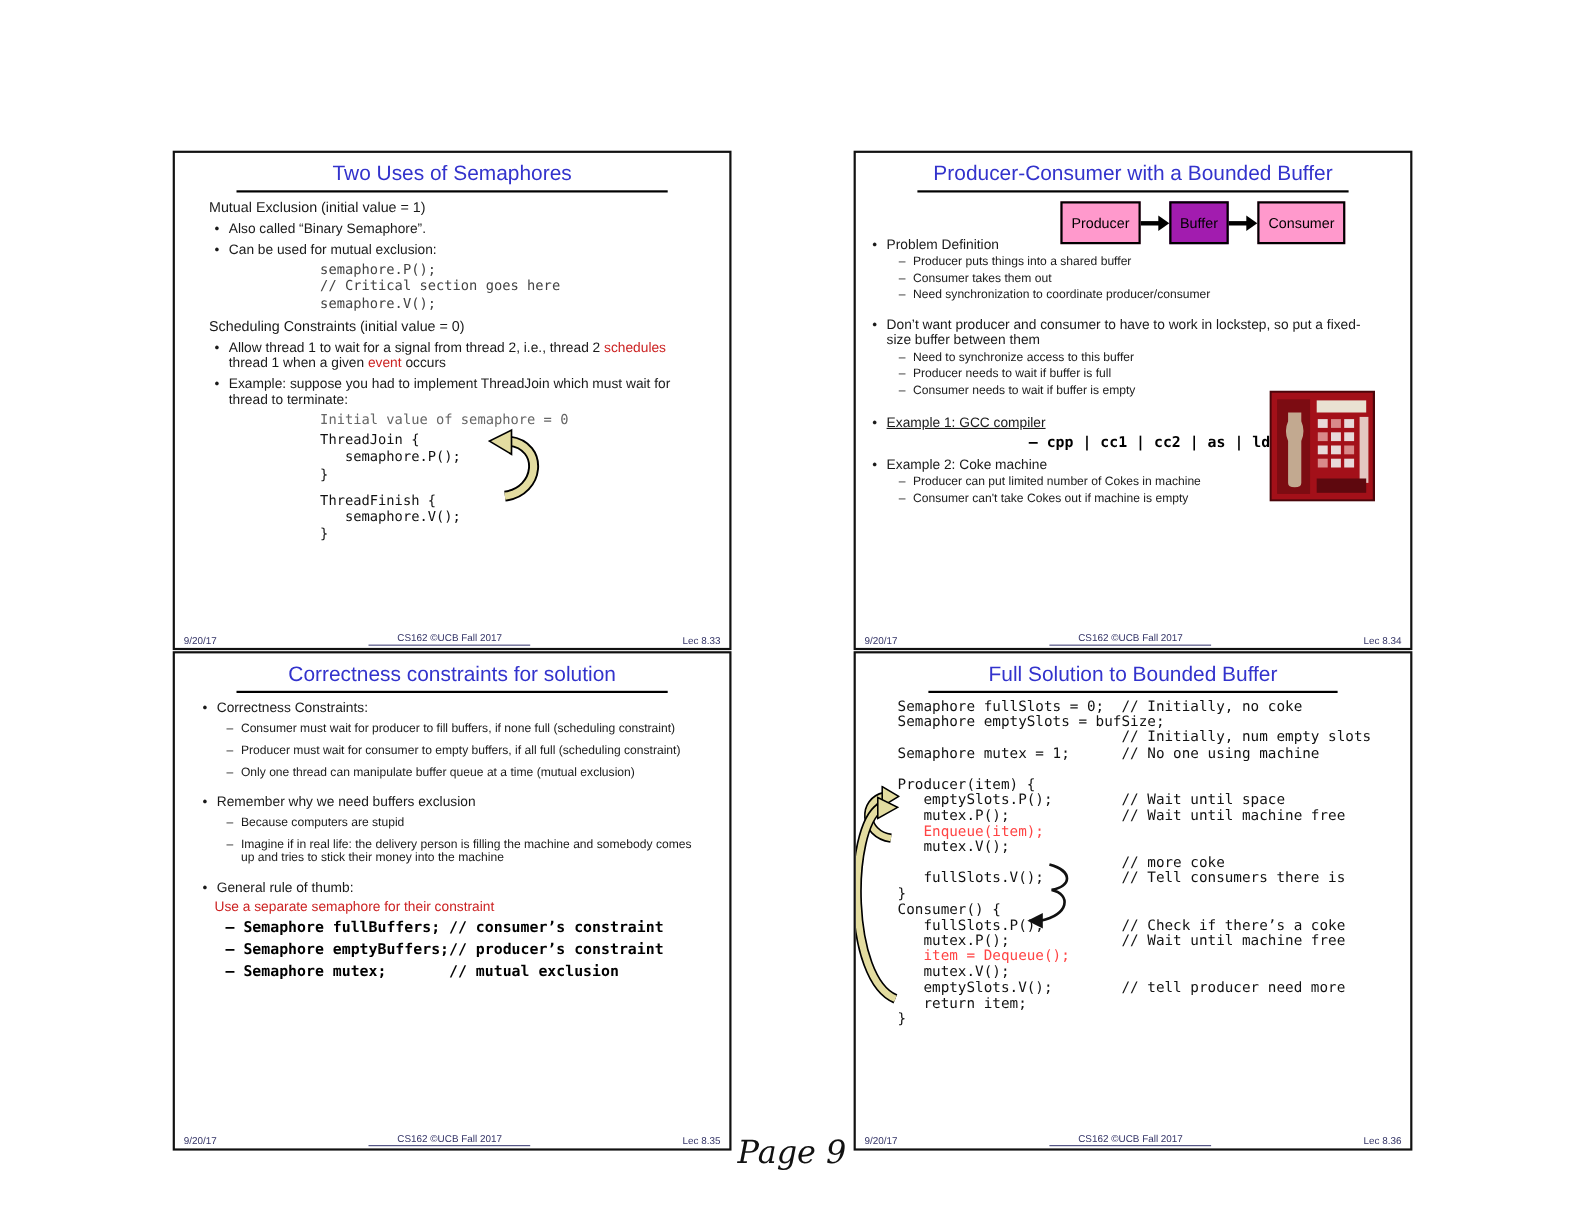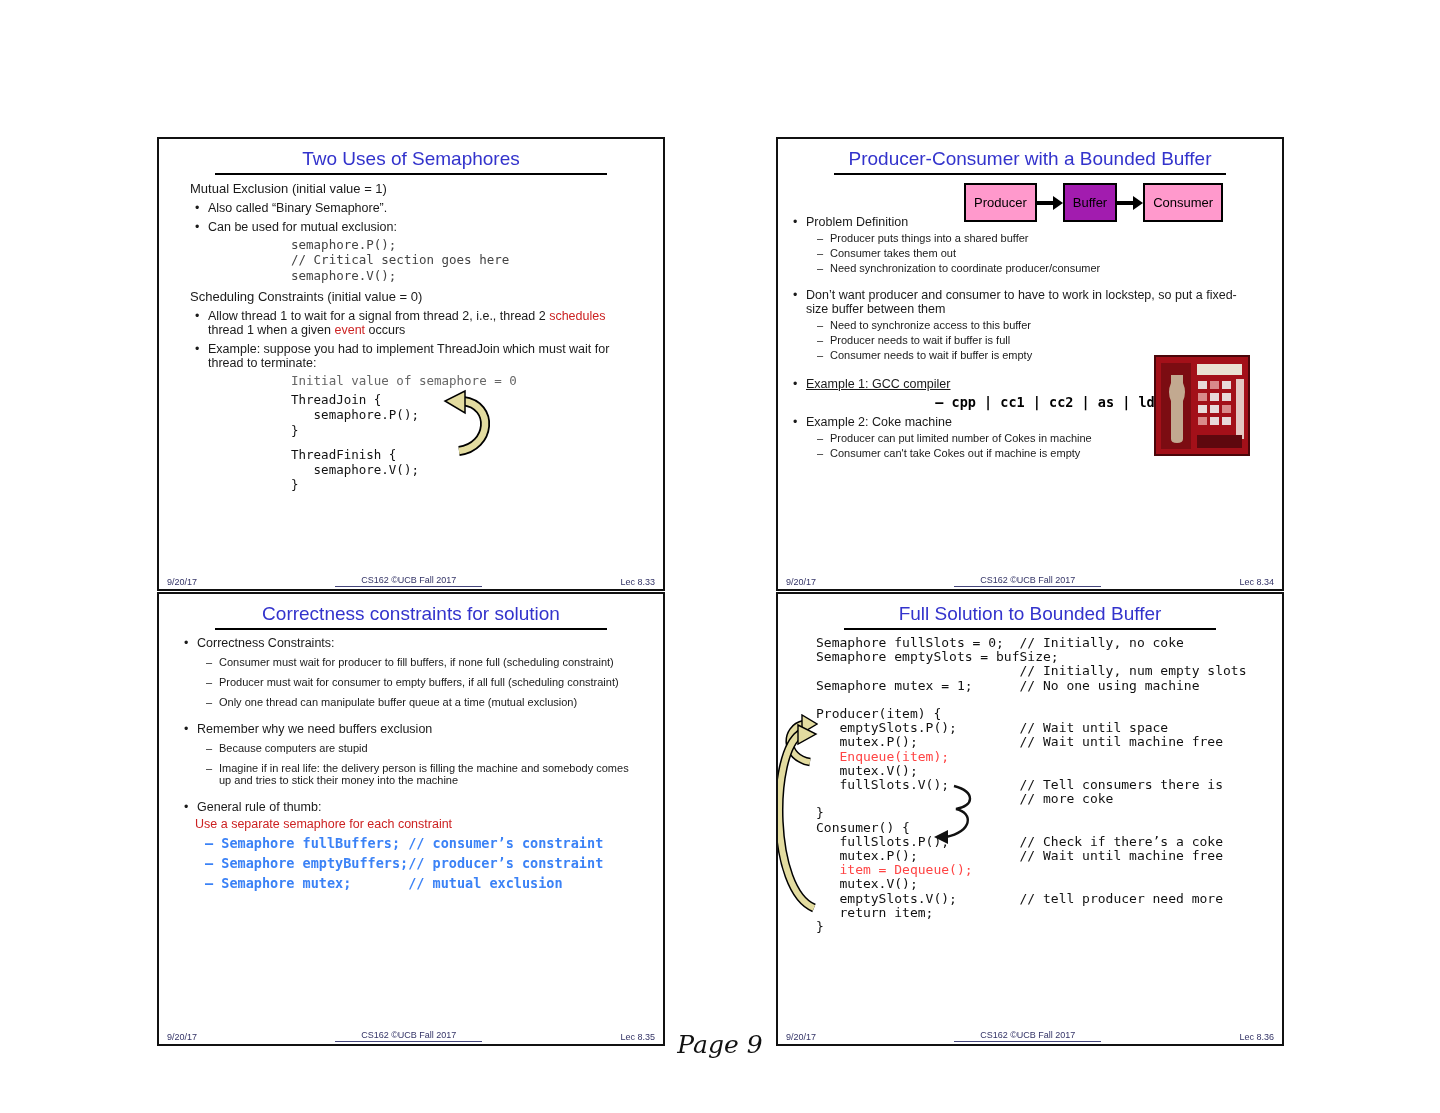--- a/index.html
+++ b/index.html
@@ -53,21 +53,21 @@
   .pbox.blue { background:#a21caf; }
   .flow-arrow { position:relative; width:26px; height:14px; }
   .flow-arrow .shaft { position:absolute; left:0; top:5px; width:17px; height:4px; background:#000; }
   .flow-arrow .head {
     position:absolute; right:0; top:0; width:0; height:0;
     border-left:10px solid #000; border-top:7px solid transparent; border-bottom:7px solid transparent;
   }
   .coke { position:absolute; right:32px; top:216px; }
 
   .s2-code { font-weight:bold; font-size:13.5px; margin:2px 0 2px 30px; color:#000;text-align:center; }
-  .s3-code { font-weight:bold; font-size:13.5px; margin:4px 0 4px 36px; color:#3b82f6; }
+  .s3-code { font-weight:bold; font-size:13.5px; margin:4px 0 4px 36px; color:#000000; }
   .s3-rule { font-size:12.5px; margin:2px 0 4px 26px; }
 
   
   .s4-code { margin:4px 0 0 28px; }
   .cl {
     font-family:"DejaVu Sans Mono", monospace; white-space:pre;
     font-size:13px; line-height:14.2px; min-height:14.2px; color:#111;
   }
   .cl.redline { color:#ff4444; }
 
@@ -75,21 +75,21 @@
     position:absolute; left:8px; right:8px; bottom:2px;
     display:flex; justify-content:space-between; align-items:flex-end;
     font-size:9px; color:#333366;
   }
   .f-center { border-bottom:1px solid #44457a; padding:0 26px 1px 26px; }
 
   .arrow-svg { position:absolute; }
 
   .page-label {
     position:absolute; left:0; right:0; top:1030px; text-align:center;
-    font-family:"DejaVu Serif", serif; font-style:italic; font-size:25px; color:#111;
+    font-family:"DejaVu Serif", serif; font-style:italic; font-size:29px; color:#111;
   }
 </style>
 </head>
 <body>
 
 <div>
 
   <div class="slide" id="slide1">
     <div class="slide-title">Two Uses of Semaphores</div>
     <div class="title-rule"></div>
@@ -198,21 +198,21 @@
     <div class="b-l1">Correctness Constraints:</div>
     <div class="b-l2" style="margin-top:6px;">Consumer must wait for producer to fill buffers, if none full (scheduling constraint)</div>
     <div class="b-l2" style="margin-top:8px;">Producer must wait for consumer to empty buffers, if all full (scheduling constraint)</div>
     <div class="b-l2" style="margin-top:8px;">Only one thread can manipulate buffer queue at a time (mutual exclusion)</div>
 
     <div class="b-l1" style="margin-top:14px;">Remember why we need buffers exclusion</div>
     <div class="b-l2" style="margin-top:6px;">Because computers are stupid</div>
     <div class="b-l2" style="margin-top:8px;">Imagine if in real life: the delivery person is filling the machine and somebody comes up and tries to stick their money into the machine</div>
 
     <div class="b-l1" style="margin-top:14px;">General rule of thumb:</div>
-    <div class="s3-rule red">Use a separate semaphore for each constraint</div>
+    <div class="s3-rule red">Use a separate semaphore for their constraint</div>
     <div class="mono s3-code">– Semaphore fullBuffers; // consumer’s constraint</div>
     <div class="mono s3-code">– Semaphore emptyBuffers;// producer’s constraint</div>
     <div class="mono s3-code">– Semaphore mutex;       // mutual exclusion</div>
 
     <div class="footer">
       <span>9/20/17</span>
       <span class="f-center">CS162 ©UCB Fall 2017</span>
       <span>Lec 8.35</span>
     </div>
   </div>
@@ -225,22 +225,22 @@
       <div class="cl">Semaphore fullSlots = 0;  // Initially, no coke</div>
       <div class="cl">Semaphore emptySlots = bufSize;</div>
       <div class="cl">                          // Initially, num empty slots</div>
       <div class="cl">Semaphore mutex = 1;      // No one using machine</div>
       <div class="cl"></div>
       <div class="cl">Producer(item) {</div>
       <div class="cl">   emptySlots.P();        // Wait until space</div>
       <div class="cl">   mutex.P();             // Wait until machine free</div>
       <div class="cl redline">   Enqueue(item);</div>
       <div class="cl">   mutex.V();</div>
+      <div class="cl">                          // more coke</div>
       <div class="cl">   fullSlots.V();         // Tell consumers there is</div>
-      <div class="cl">                          // more coke</div>
       <div class="cl">}</div>
       <div class="cl">Consumer() {</div>
       <div class="cl">   fullSlots.P();         // Check if there’s a coke</div>
       <div class="cl">   mutex.P();             // Wait until machine free</div>
       <div class="cl redline">   item = Dequeue();</div>
       <div class="cl">   mutex.V();</div>
       <div class="cl">   emptySlots.V();        // tell producer need more</div>
       <div class="cl">   return item;</div>
       <div class="cl">}</div>
     </div>

